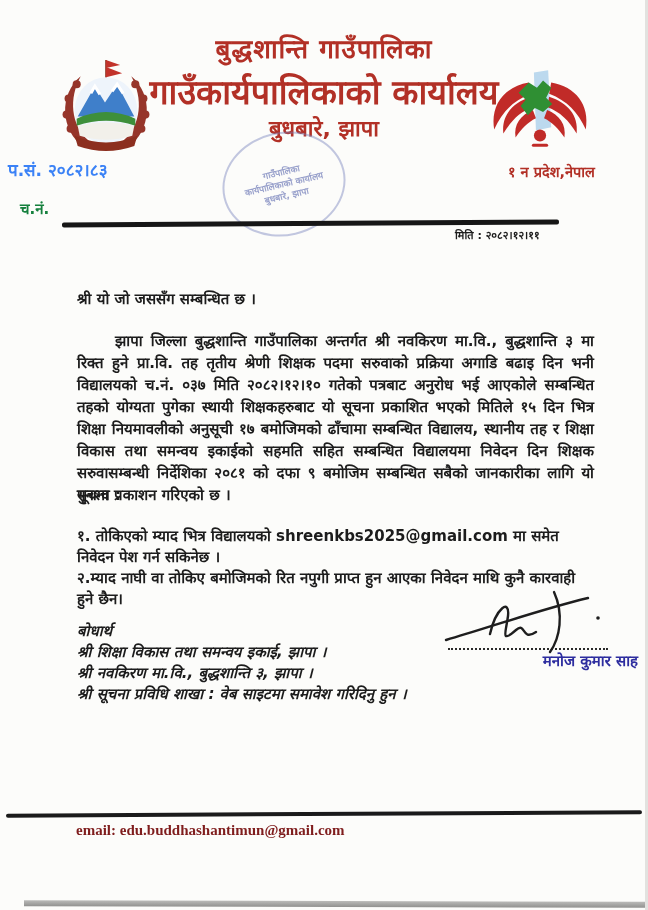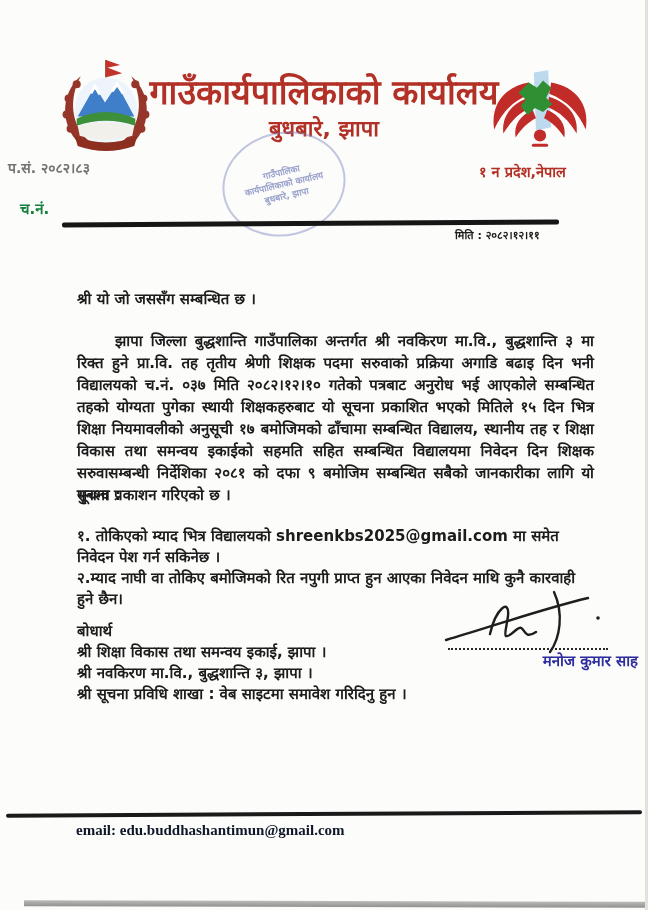--- a/index.html
+++ b/index.html
@@ -14,23 +14,23 @@
     color:#1c1c1c;
   }
   
   .lh-line{position:absolute;left:0;width:100%;text-align:center;
     color:#b23026;font-weight:bold;white-space:nowrap;}
   .lh-1{top:30px;font-size:26px;letter-spacing:1px;}
   .lh-2{top:54px;font-size:34px;margin-top:14px;}
   .lh-3{top:112px;font-size:22px;}
   .logo-left{position:absolute;left:50px;top:58px;width:112px;height:96px;}
   .logo-right{position:absolute;left:484px;top:56px;width:112px;height:102px;}
-  .province{position:absolute;left:479px;top:161px;font-size:14.5px;
+  .province{position:absolute;left:508px;top:161px;font-size:14.5px;
     font-weight:bold;color:#b23026;white-space:nowrap;}
-  .refno{position:absolute;left:8px;top:158px;font-size:14px;font-weight:bold;color:#737373;}
+  .refno{position:absolute;left:8px;top:158px;font-size:17px;font-weight:bold;color:#3b82f6;}
   .chalani{position:absolute;left:20px;top:198px;font-size:15px;font-weight:bold;color:#15803d;}
   
   .stamp{position:absolute;left:222px;top:132px;width:120px;height:100px;
     border:2px solid rgba(118,130,188,.55);border-radius:50%;
     display:flex;flex-direction:column;justify-content:center;align-items:center;
     transform:rotate(-13deg);opacity:.8;}
   .stamp div{font-size:9px;font-weight:bold;color:rgba(108,120,182,.85);
     white-space:nowrap;line-height:12px;}
   
   .rule-top{position:absolute;left:62px;top:221px;width:497px;height:4.5px;
@@ -52,30 +52,31 @@
     font-size:15px;font-weight:600;line-height:21px;}
   .ps .ps-h{margin-bottom:20px;}
   .ps .ps-item{text-align:left;}
   
   .sig-block{position:absolute;left:418px;top:588px;width:220px;text-align:center;}
   .sig-svg{display:block;margin:0 auto;}
   .sig-dots{width:160px;margin:-6px auto 2px auto;border-top:2.5px dotted #2a2a2a;}
   .sig-name{font-size:15px;font-weight:bold;color:#2d2d9f;line-height:19px;text-align:right;}
   .sig-title{font-size:14px;font-weight:bold;color:#2d2d9f;line-height:18px;}
   
-  .cc{position:absolute;left:77px;top:621px;font-size:15px;font-weight:600;line-height:21px;}
+  .cc{position:absolute;left:77px;top:621px;font-size:15px;font-weight:600;line-height:21px;font-style:italic;}
   
   .email-line{position:absolute;left:76px;top:822px;
-    font-family:"Liberation Serif",serif;font-weight:bold;font-size:15px;color:#0f172a;}
+    font-family:"Liberation Serif",serif;font-weight:bold;font-size:15px;color:#7f1d1d;}
 </style>
 </head>
 <body>
 
 <div class="page">
 
+  <div class="lh-line lh-1">बुद्धशान्ति गाउँपालिका</div>
   <div class="lh-line lh-2">गाउँकार्यपालिकाको कार्यालय</div>
   <div class="lh-line lh-3">बुधबारे, झापा</div>
 
   <svg class="logo-left" viewBox="0 0 110 95">
     <line x1="55" y1="2" x2="55" y2="20" stroke="#8c2f1f" stroke-width="1.6"></line>
     <polygon points="55,2 69,7 55,10" fill="#c2332b"></polygon>
     <polygon points="55,9 71,15 55,19" fill="#c2332b"></polygon>
     <path d="M33 88 C 10 72, 8 36, 30 18 C 18 40, 20 66, 38 82 Z" fill="#96352a"></path>
     <path d="M77 88 C 100 72, 102 36, 80 18 C 92 40, 90 66, 72 82 Z" fill="#96352a"></path>
     <circle cx="26" cy="26" r="4" fill="#96352a"></circle>

